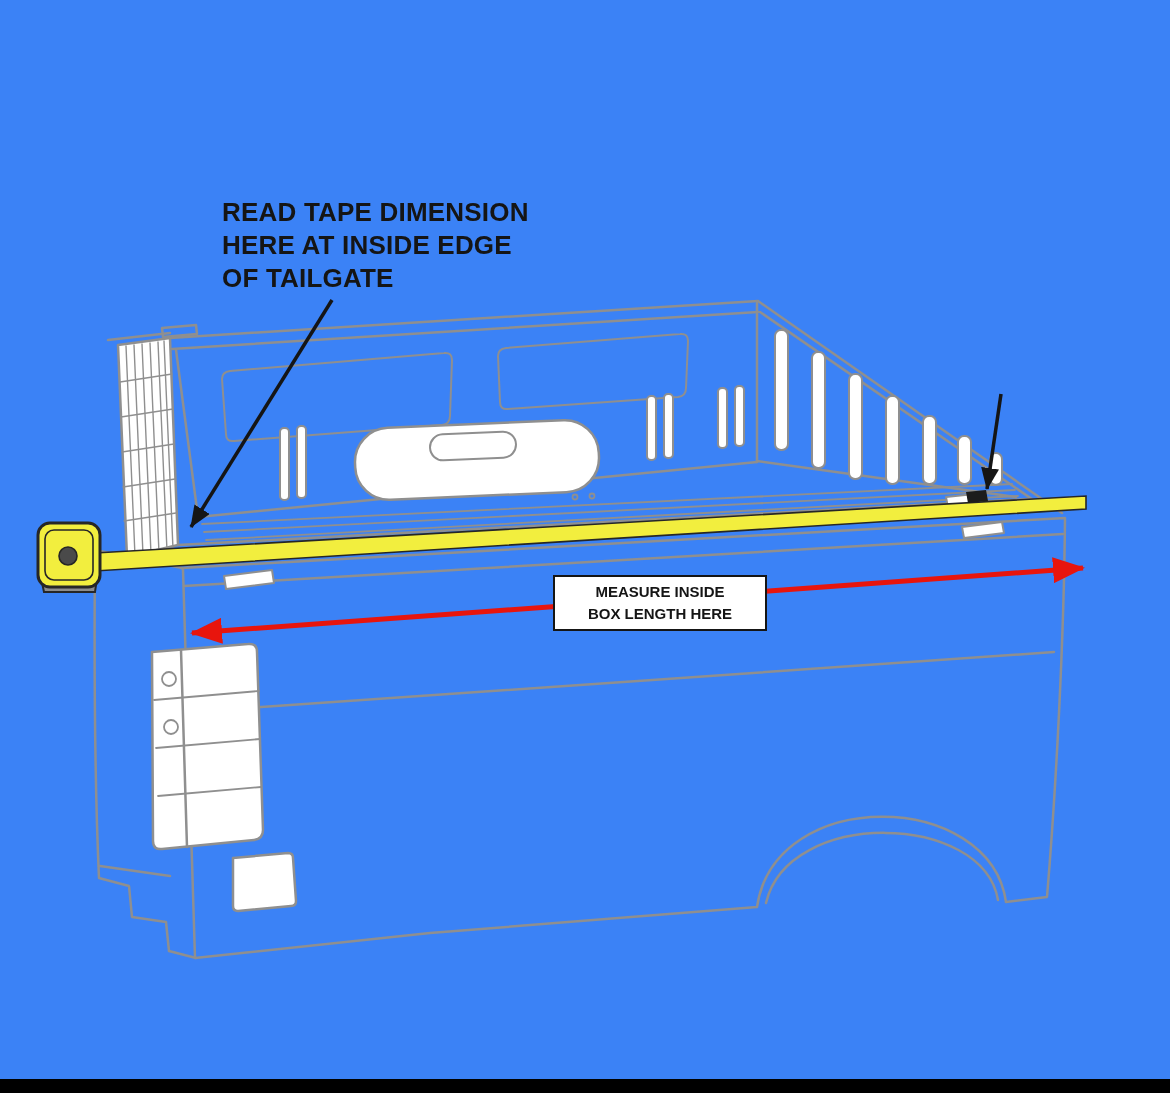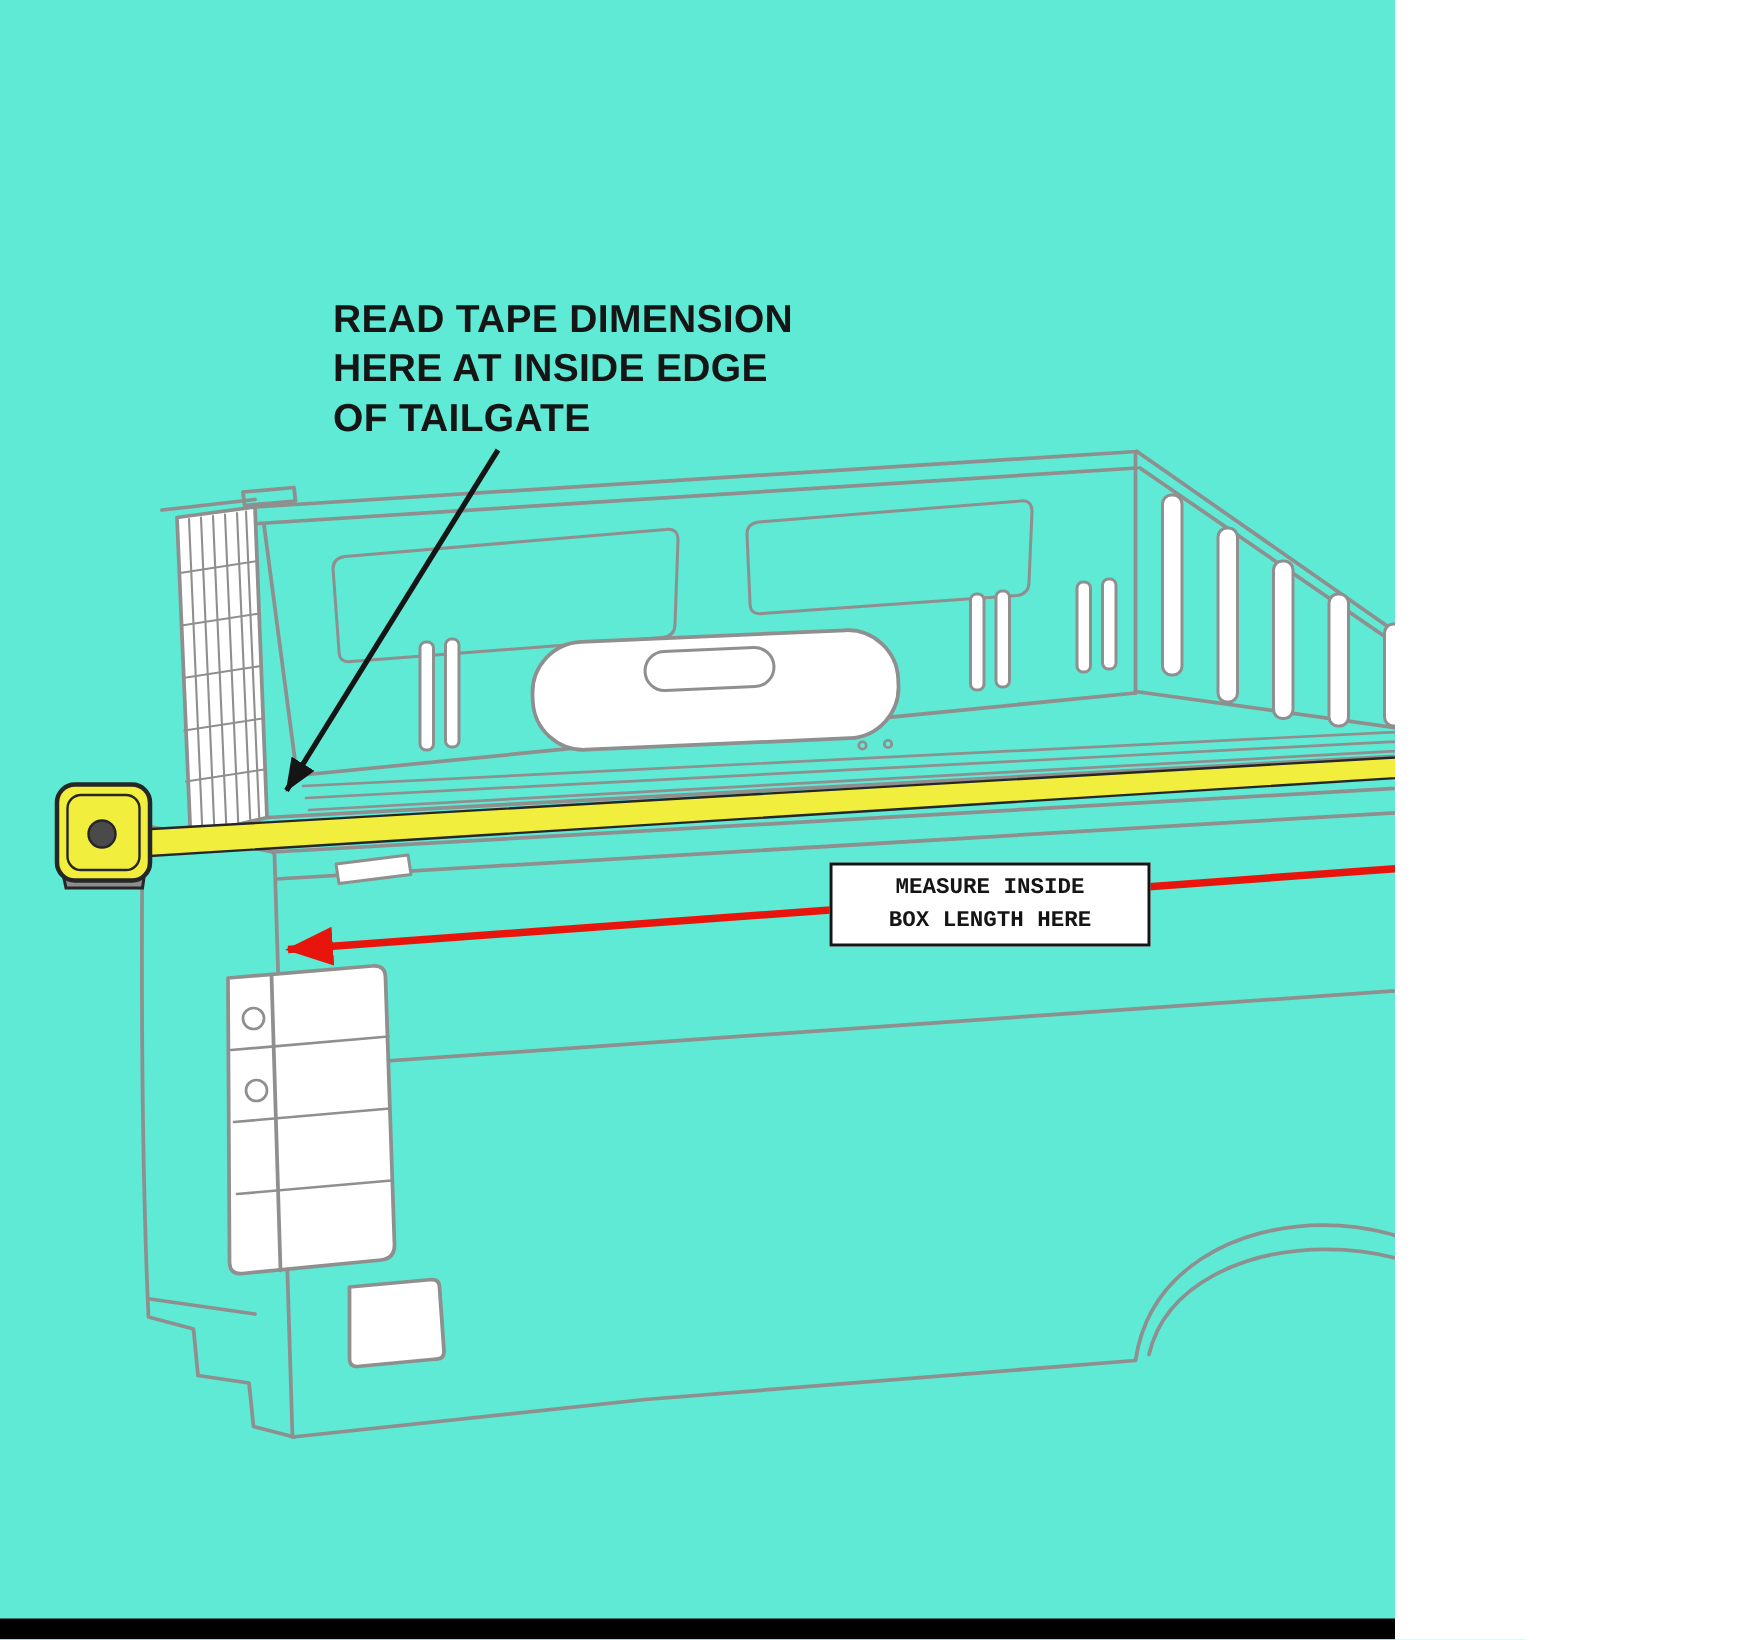--- a/index.html
+++ b/index.html
@@ -1,25 +1,25 @@
 <!DOCTYPE html>
 <html><head>
 <meta charset="utf-8">
 <style>
   html,body{margin:0;padding:0;background:#fff;}
-  .stage{position:relative;width:930px;height:1093px;background:#5eead4;overflow:hidden;
+  .stage{position:relative;width:1170px;height:1093px;background:#3b82f6;overflow:hidden;
          font-family:"Liberation Sans",sans-serif;}
   .stage svg{position:absolute;left:0;top:0;}
   .annotation{position:absolute;font-weight:bold;color:#151515;white-space:pre-line;
               font-size:26px;line-height:1.27;letter-spacing:.2px;}
   .annotation.read{left:222px;top:196px;}
   .annotation.hold{left:928px;top:222px;}
   .measure-box{position:absolute;left:553px;top:575px;width:210px;background:#ffffff;
                border:2px solid #151515;text-align:center;font-weight:bold;font-size:15px;
-               line-height:1.45;padding:4px 0;white-space:pre-line;color:#151515;font-family:Liberation Mono, monospace;}
+               line-height:1.45;padding:4px 0;white-space:pre-line;color:#151515;}
   .bottom-bar{position:absolute;left:0;top:1079px;width:1170px;height:14px;background:#000;}
 </style>
 </head>
 <body>
 
 <div class="stage">
 
   <svg width="1170" height="1093" viewBox="0 0 1170 1093">
     <defs>
       <marker id="ah-red" markerUnits="userSpaceOnUse" markerWidth="34" markerHeight="26" refX="30" refY="13" orient="auto-start-reverse">

